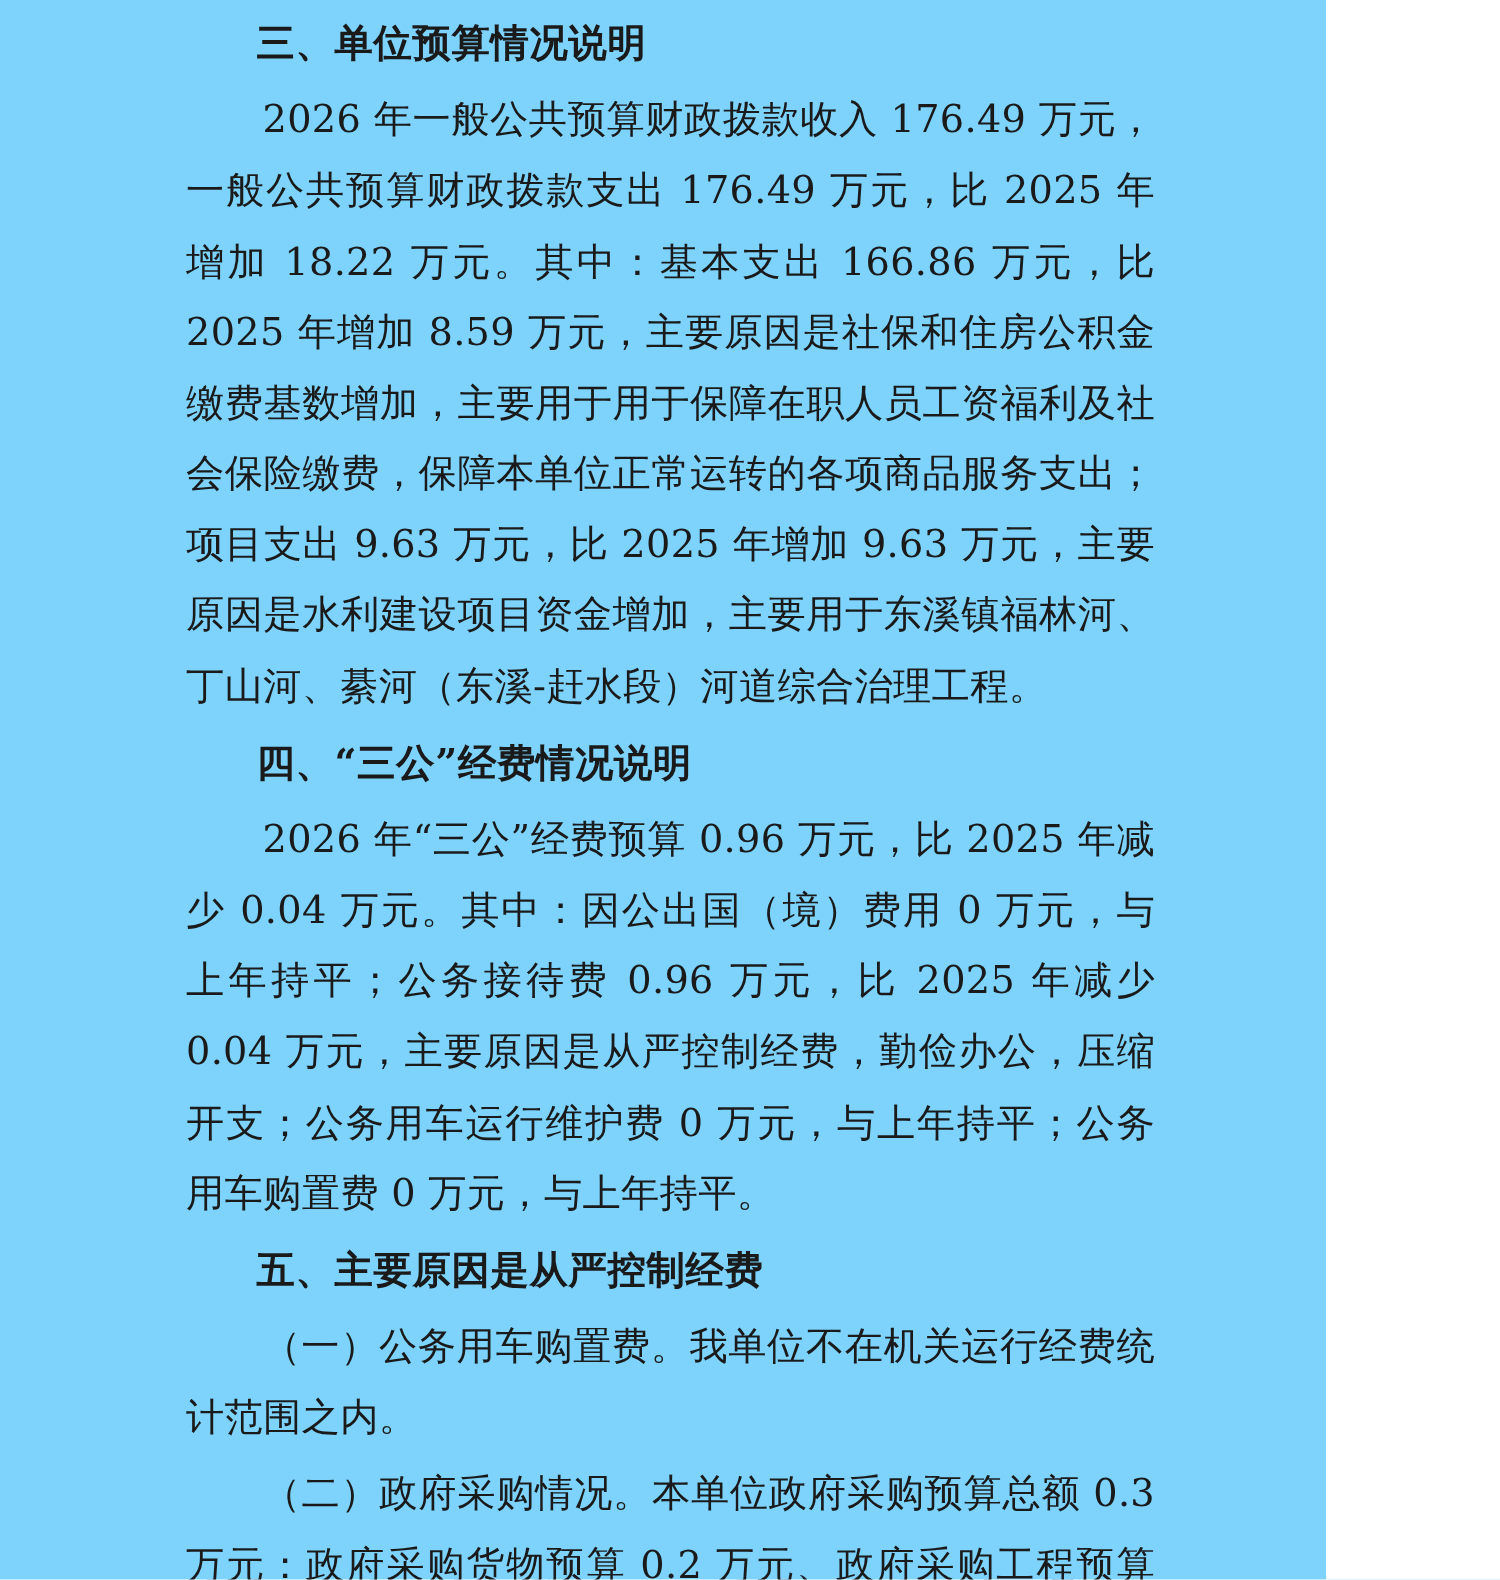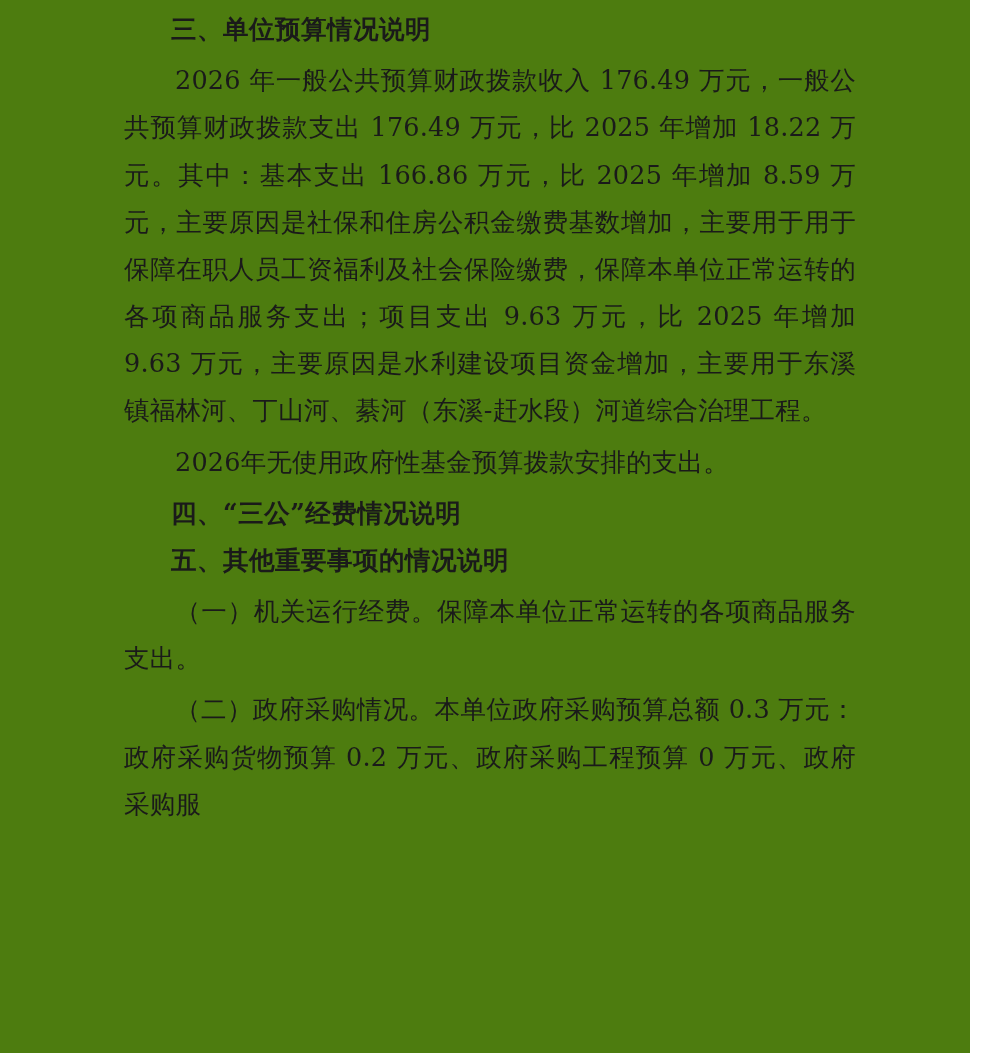--- a/index.html
+++ b/index.html
@@ -8,25 +8,25 @@
     background: #ffffff;
   }
   body {
     width: 1000px;
     height: 1053px;
     font-family: "DejaVu Serif", "Liberation Serif", serif;
     color: #1a1a1a;
     overflow: hidden;
   }
   .page {
-    width: 970px;
+    width: 884px;
     height: 1053px;
     box-sizing: border-box;
     padding: 6px 110px 0 120px;
-    background: #4d7c0f;
+    background: #7dd3fc;
   }
   .doc-body {
     font-size: 25.5px;
     line-height: 1.85;
     text-align: justify;
     text-justify: inter-ideograph;
   }
   .heading {
     font-weight: bold;
     font-size: 25.5px;
@@ -44,25 +44,25 @@
 </head>
 <body>
 
 <div class="page">
   <div class="doc-body">
 
     <p class="heading">三、单位预算情况说明</p>
 
     <p class="para">2026 年一般公共预算财政拨款收入 176.49 万元，一般公共预算财政拨款支出 176.49 万元，比 2025 年增加 18.22 万元。其中：基本支出 166.86 万元，比 2025 年增加 8.59 万元，主要原因是社保和住房公积金缴费基数增加，主要用于用于保障在职人员工资福利及社会保险缴费，保障本单位正常运转的各项商品服务支出；项目支出 9.63 万元，比 2025 年增加 9.63 万元，主要原因是水利建设项目资金增加，主要用于东溪镇福林河、丁山河、綦河（东溪-赶水段）河道综合治理工程。</p>
 
-    <p class="para">2026年无使用政府性基金预算拨款安排的支出。</p>
 
     <p class="heading">四、“三公”经费情况说明</p>
 
+    <p class="para">2026 年“三公”经费预算 0.96 万元，比 2025 年减少 0.04 万元。其中：因公出国（境）费用 0 万元，与上年持平；公务接待费 0.96 万元，比 2025 年减少 0.04 万元，主要原因是从严控制经费，勤俭办公，压缩开支；公务用车运行维护费 0 万元，与上年持平；公务用车购置费 0 万元，与上年持平。</p>
 
-    <p class="heading">五、其他重要事项的情况说明</p>
+    <p class="heading">五、主要原因是从严控制经费</p>
 
-    <p class="para">（一）机关运行经费。保障本单位正常运转的各项商品服务支出。</p>
+    <p class="para">（一）公务用车购置费。我单位不在机关运行经费统计范围之内。</p>
 
     <p class="para">（二）政府采购情况。本单位政府采购预算总额 0.3 万元：政府采购货物预算 0.2 万元、政府采购工程预算 0 万元、政府采购服</p>
 
   </div>
 </div>
 
 </body></html>

